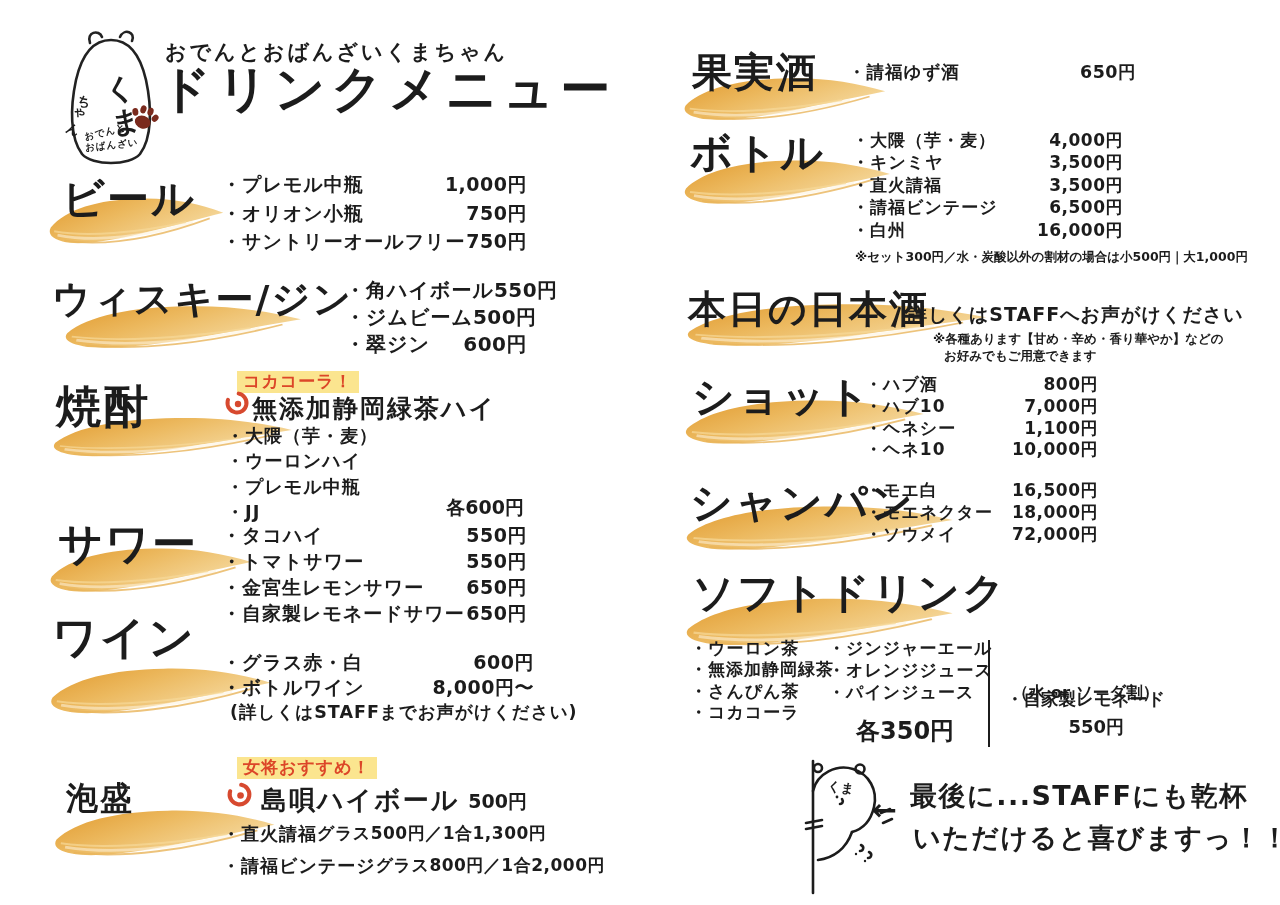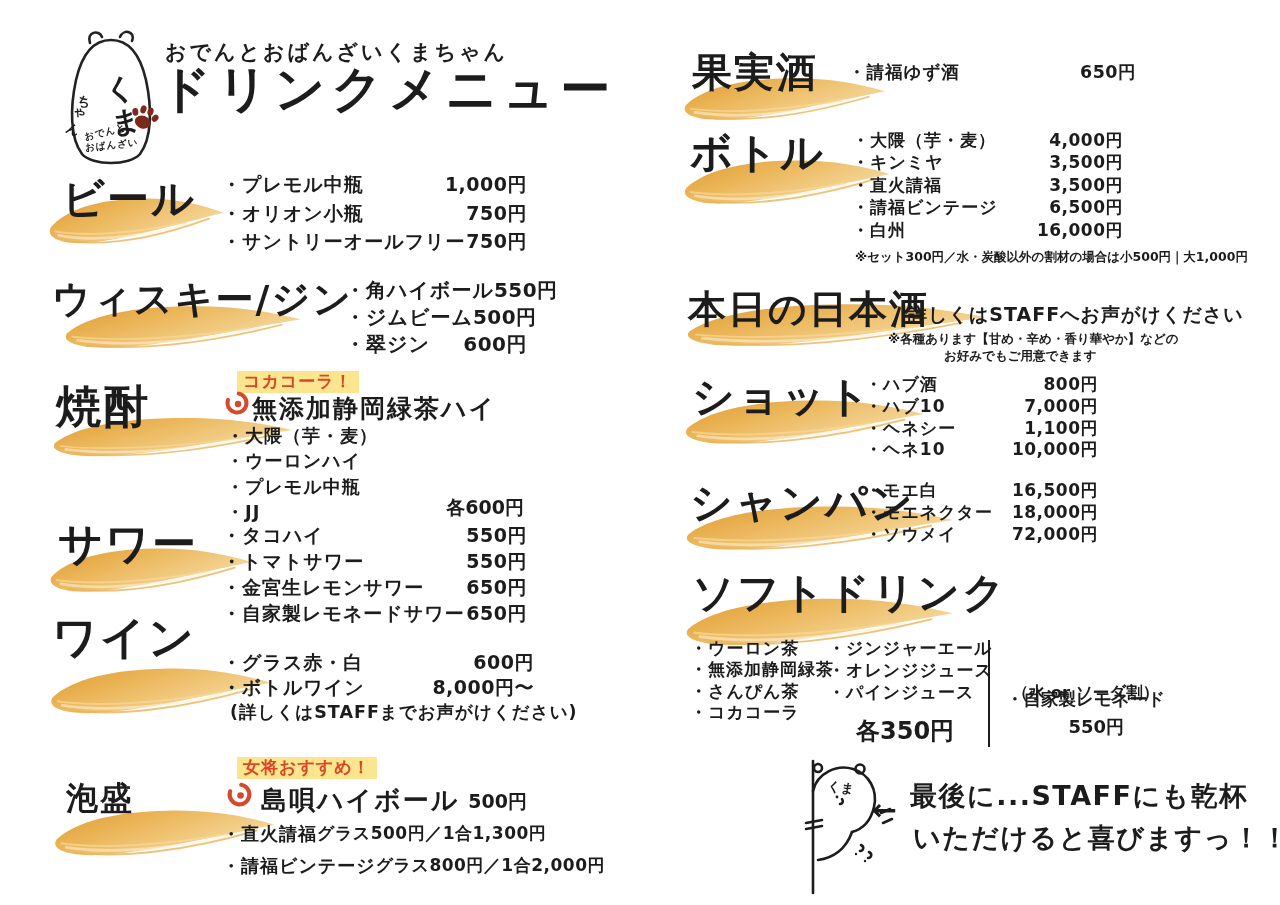--- a/index.html
+++ b/index.html
@@ -233,21 +233,21 @@
         <span class="pr">16,000円</span>
       </div>
   </div>
   <div class="note" style="left:855px;top:249px;font-size:12.5px;">※セット300円／水・炭酸以外の割材の場合は小500円｜大1,000円</div>
 
   <svg class="brush" style="left:678px;top:300px;" width="320" height="52" viewBox="0 0 220 60" preserveAspectRatio="none">
       <use href="#brushShape"></use>
     </svg>
   <div class="h" style="left:688px;top:290px;font-size:38px;">本日の日本酒</div>
   <div class="subtitle" style="left:908px;top:302px;font-size:19px;letter-spacing:1px;">詳しくはSTAFFへお声がけください</div>
-  <div class="note" style="left:888px;top:331px;font-size:12.5px;">※各種あります【甘め・辛め・香り華やか】などの</div>
+  <div class="note" style="left:933px;top:331px;font-size:12.5px;">※各種あります【甘め・辛め・香り華やか】などの</div>
   <div class="note" style="left:944px;top:348px;font-size:12.5px;">お好みでもご用意できます</div>
 
   <svg class="brush" style="left:678px;top:396px;" width="255" height="54" viewBox="0 0 220 60" preserveAspectRatio="none">
       <use href="#brushShape"></use>
     </svg>
   <div class="h" style="left:692px;top:376px;font-size:42px;">ショット</div>
   <div class="items" style="left:865px;top:373px;width:233px;--rh:21.8px;font-size:17px;">
     <div class="row">
         <span class="nm">・ハブ酒</span>
         <span class="pr">800円</span>

